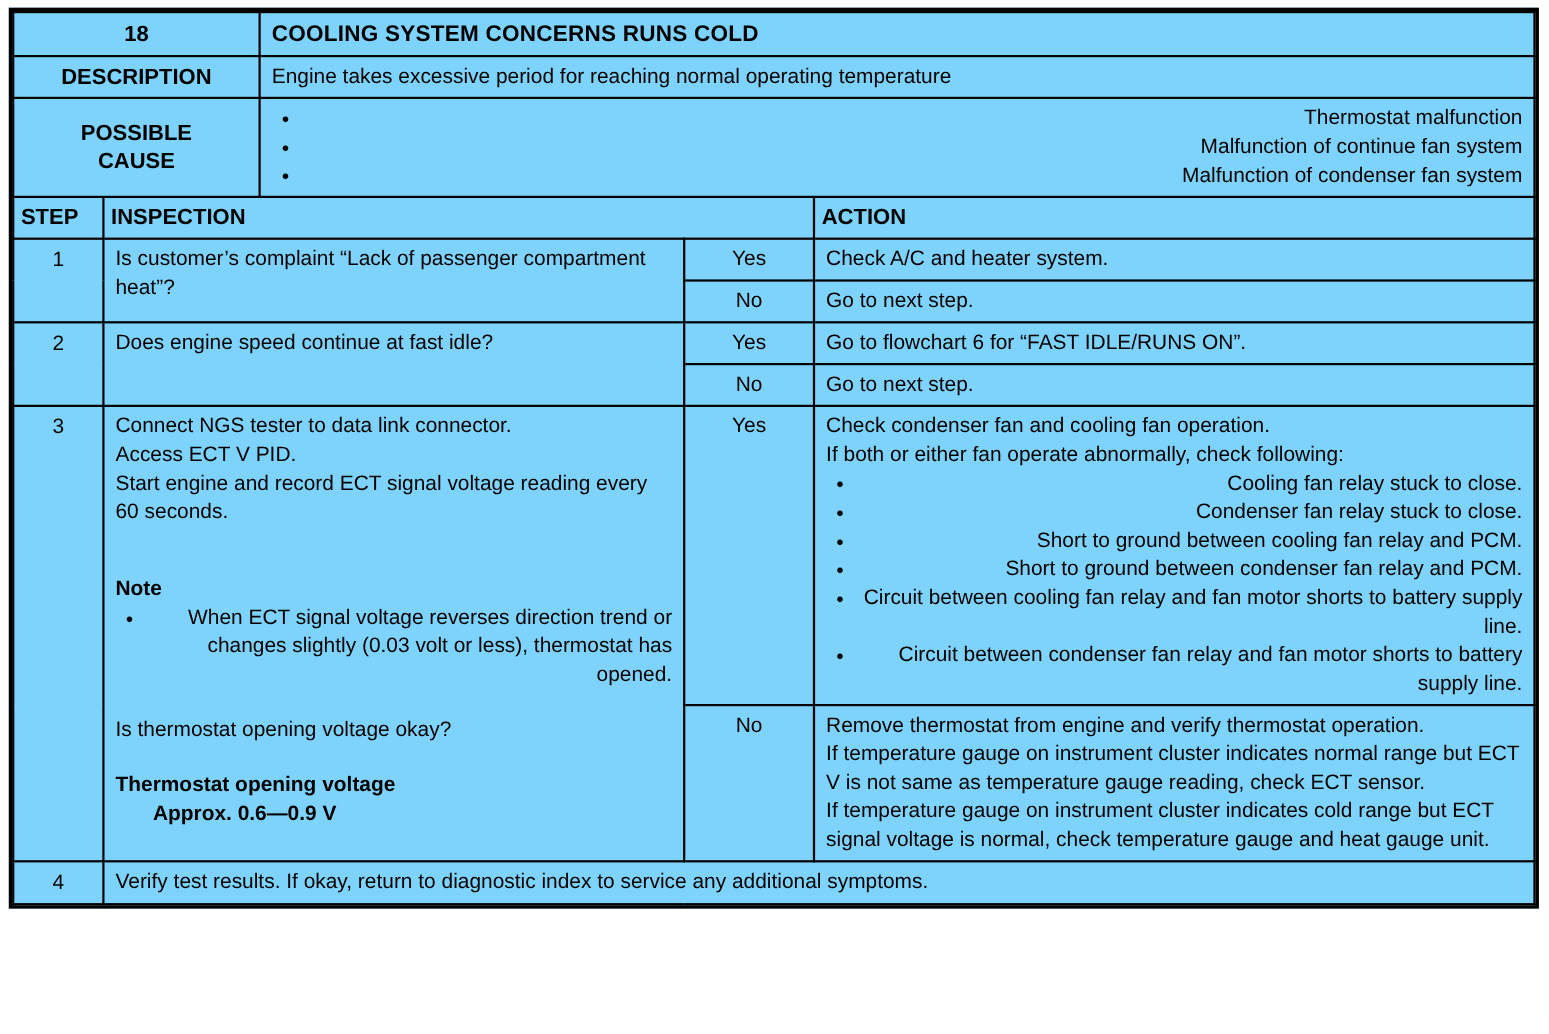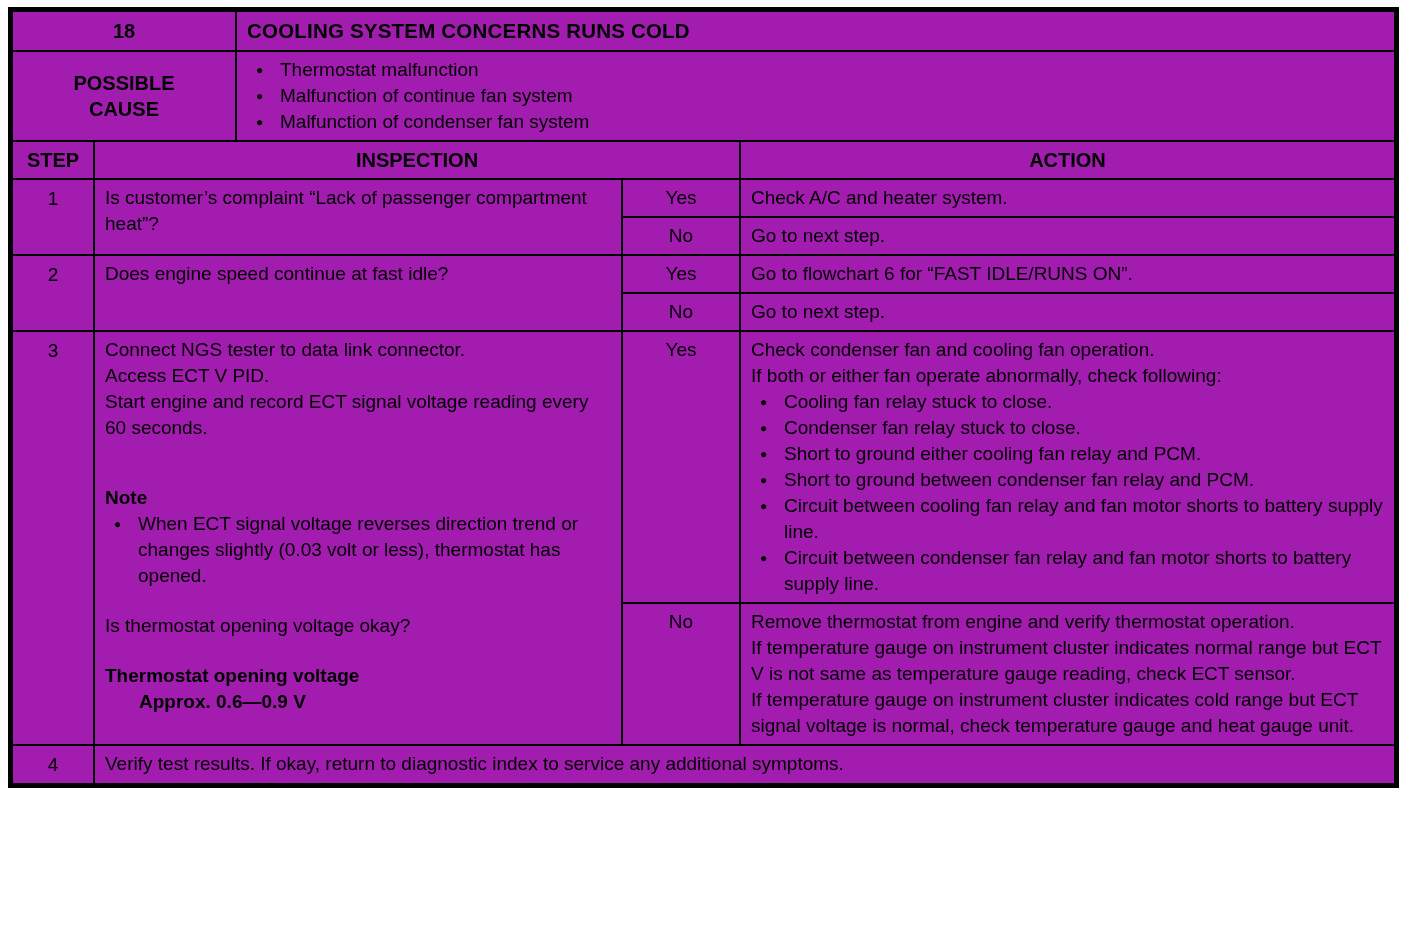--- a/index.html
+++ b/index.html
@@ -3,21 +3,21 @@
 <meta charset="utf-8">
 <style>
   * { box-sizing: border-box; }
   html, body { margin: 0; padding: 0; background: #ffffff; }
   body {
     font-family: "Liberation Sans", sans-serif;
     color: #000;
     width: 1408px;
   }
   .page { width: 1408px; min-height: 940px; padding: 7px 9px 8px 8px; background: #fff; }
-  .doc  { border: 3px solid #000; background: #a21caf; }
+  .doc  { border: 3px solid #000; background: #7dd3fc; }
 
   table { border-collapse: collapse; width: 100%; table-layout: fixed; }
   td, th {
     border: 2px solid #000;
     padding: 5px 10px;
     font-size: 19px;
     line-height: 26px;
     vertical-align: top;
     text-align: left;
     font-weight: 400;
@@ -33,29 +33,29 @@
     font-weight: 700;
     font-size: 20px;
   }
   .title-cell   { font-weight: 700; font-size: 20.5px; vertical-align: middle; letter-spacing: .2px; }
   .desc-cell    { vertical-align: middle; }
   .num-cell     { font-weight: 700; font-size: 20px; }
 
   .main-table th {
     font-weight: 700;
     font-size: 20px;
-    text-align: center;
+    text-align: left;
     vertical-align: middle;
     padding: 4px 6px;
   }
 
   .step-num { text-align: center; padding-top: 6px; }
   .yn       { text-align: center; margin-top: 36px; }
 
-  ul.bullets { margin: 0; padding: 0; list-style: none; }
+  ul.bullets { margin: 0; padding: 0; list-style: none; text-align: right; }
   ul.bullets li { position: relative; padding-left: 33px; }
   ul.bullets li::before {
     content: "●";
     position: absolute;
     left: 9px;
     top: 0;
     font-size: 12px;
     line-height: 26px;
   }
 
@@ -77,20 +77,24 @@
 
     <table class="head-table">
       <colgroup>
           <col style="width:224px">
           <col>
         </colgroup>
       <tbody>
         <tr class="r-num">
           <td class="label-cell num-cell">18</td>
           <td class="title-cell">COOLING SYSTEM CONCERNS RUNS COLD</td>
+        </tr>
+        <tr class="r-desc">
+          <td class="label-cell">DESCRIPTION</td>
+          <td class="desc-cell">Engine takes excessive period for reaching normal operating temperature</td>
         </tr>
         <tr>
           <td class="label-cell">
             <div>POSSIBLE</div>
             <div>CAUSE</div>
           </td>
           <td>
             <ul class="bullets">
               <li>Thermostat malfunction</li>
               <li>Malfunction of continue fan system</li>
@@ -154,21 +158,21 @@
             <div class="bold">Thermostat opening voltage</div>
             <div class="bold indent">Approx. 0.6—0.9 V</div>
           </td>
           <td class="yn">Yes</td>
           <td>
             <div>Check condenser fan and cooling fan operation.</div>
             <div>If both or either fan operate abnormally, check following:</div>
             <ul class="bullets">
               <li>Cooling fan relay stuck to close.</li>
               <li>Condenser fan relay stuck to close.</li>
-              <li>Short to ground either cooling fan relay and PCM.</li>
+              <li>Short to ground between cooling fan relay and PCM.</li>
               <li>Short to ground between condenser fan relay and PCM.</li>
               <li>Circuit between cooling fan relay and fan motor shorts to battery supply line.</li>
               <li>Circuit between condenser fan relay and fan motor shorts to battery supply line.</li>
             </ul>
           </td>
         </tr>
         <tr>
           <td class="yn">No</td>
           <td>
             <div>Remove thermostat from engine and verify thermostat operation.</div>

